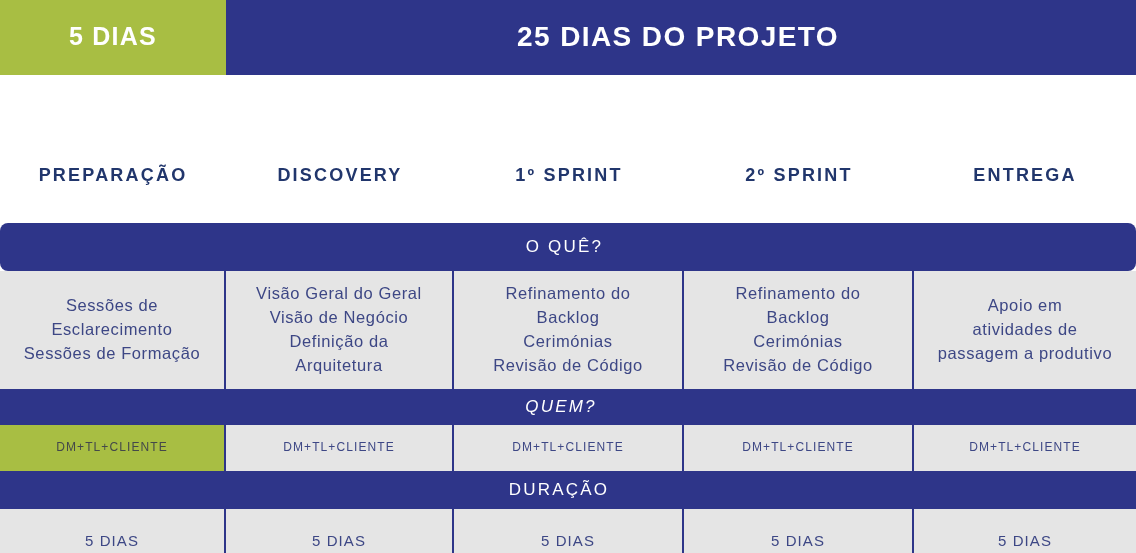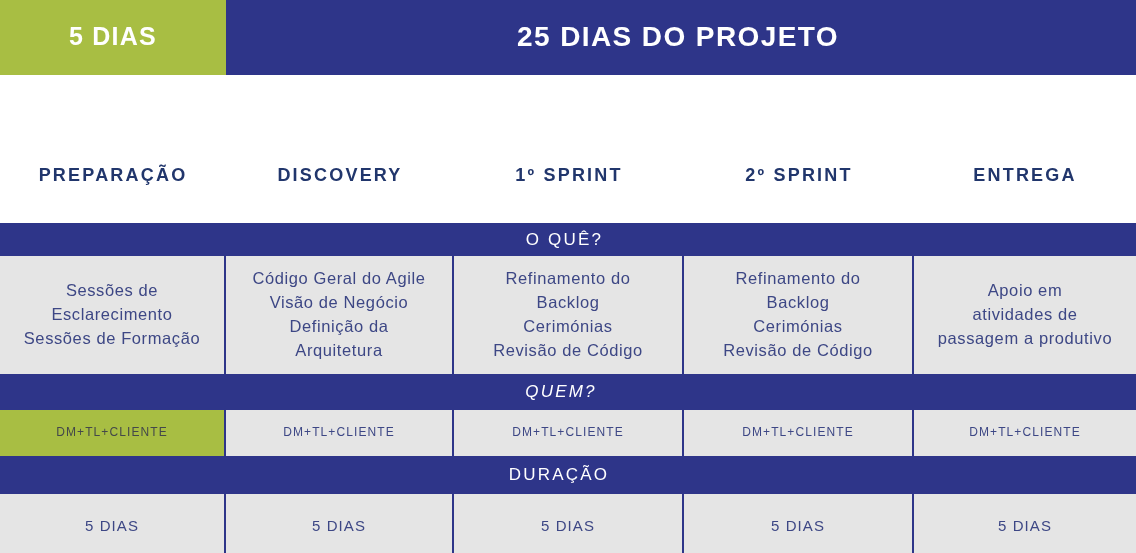--- a/index.html
+++ b/index.html
@@ -93,21 +93,21 @@
     align-items: center;
     justify-content: center;
     box-sizing: border-box;
   }
   .band span {
     color: #ffffff;
     font-size: 17px;
     letter-spacing: 2.2px;
     font-weight: normal;
   }
-  .band-what { height: 33px; padding-right: 7px; }
+  .band-what { height: 48px; padding-right: 7px; border-radius: 8px; }
   .band-who  { height: 36px; padding-right: 14px; font-style: italic; }
   .band-dur  { height: 38px; padding-right: 18px; }
 
   
   .data-row {
     display: flex;
     width: 1136px;
     background: #e5e5e5;
   }
   .data-cell {
@@ -193,21 +193,21 @@
   <div class="band band-what">
     <span>O QUÊ?</span>
   </div>
   <div class="data-row row-what">
     <div class="data-cell c0">
       <span class="cell-text">Sessões de
 Esclarecimento
 Sessões de Formação</span>
     </div>
     <div class="data-cell c1">
-      <span class="cell-text">Código Geral do Agile
+      <span class="cell-text">Visão Geral do Geral
 Visão de Negócio
 Definição da
 Arquitetura</span>
     </div>
     <div class="data-cell c2">
       <span class="cell-text">Refinamento do
 Backlog
 Cerimónias
 Revisão de Código</span>
     </div>

